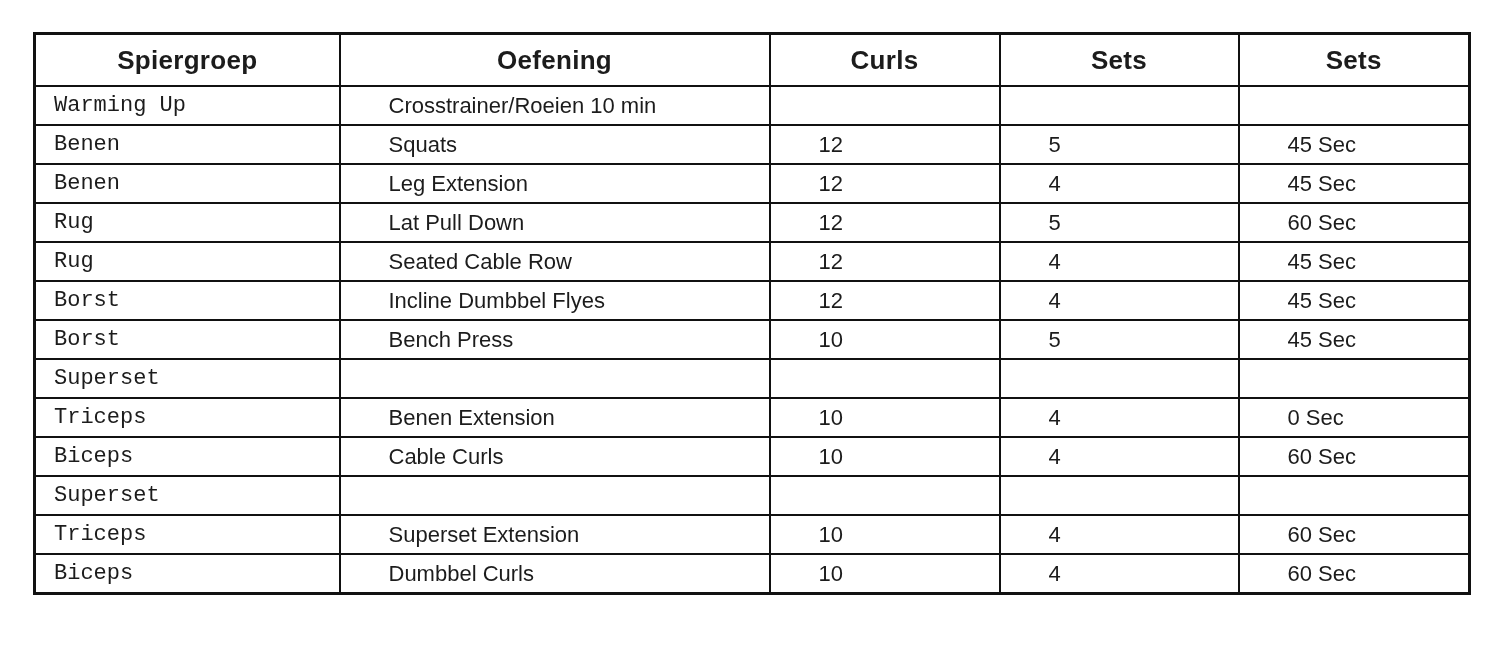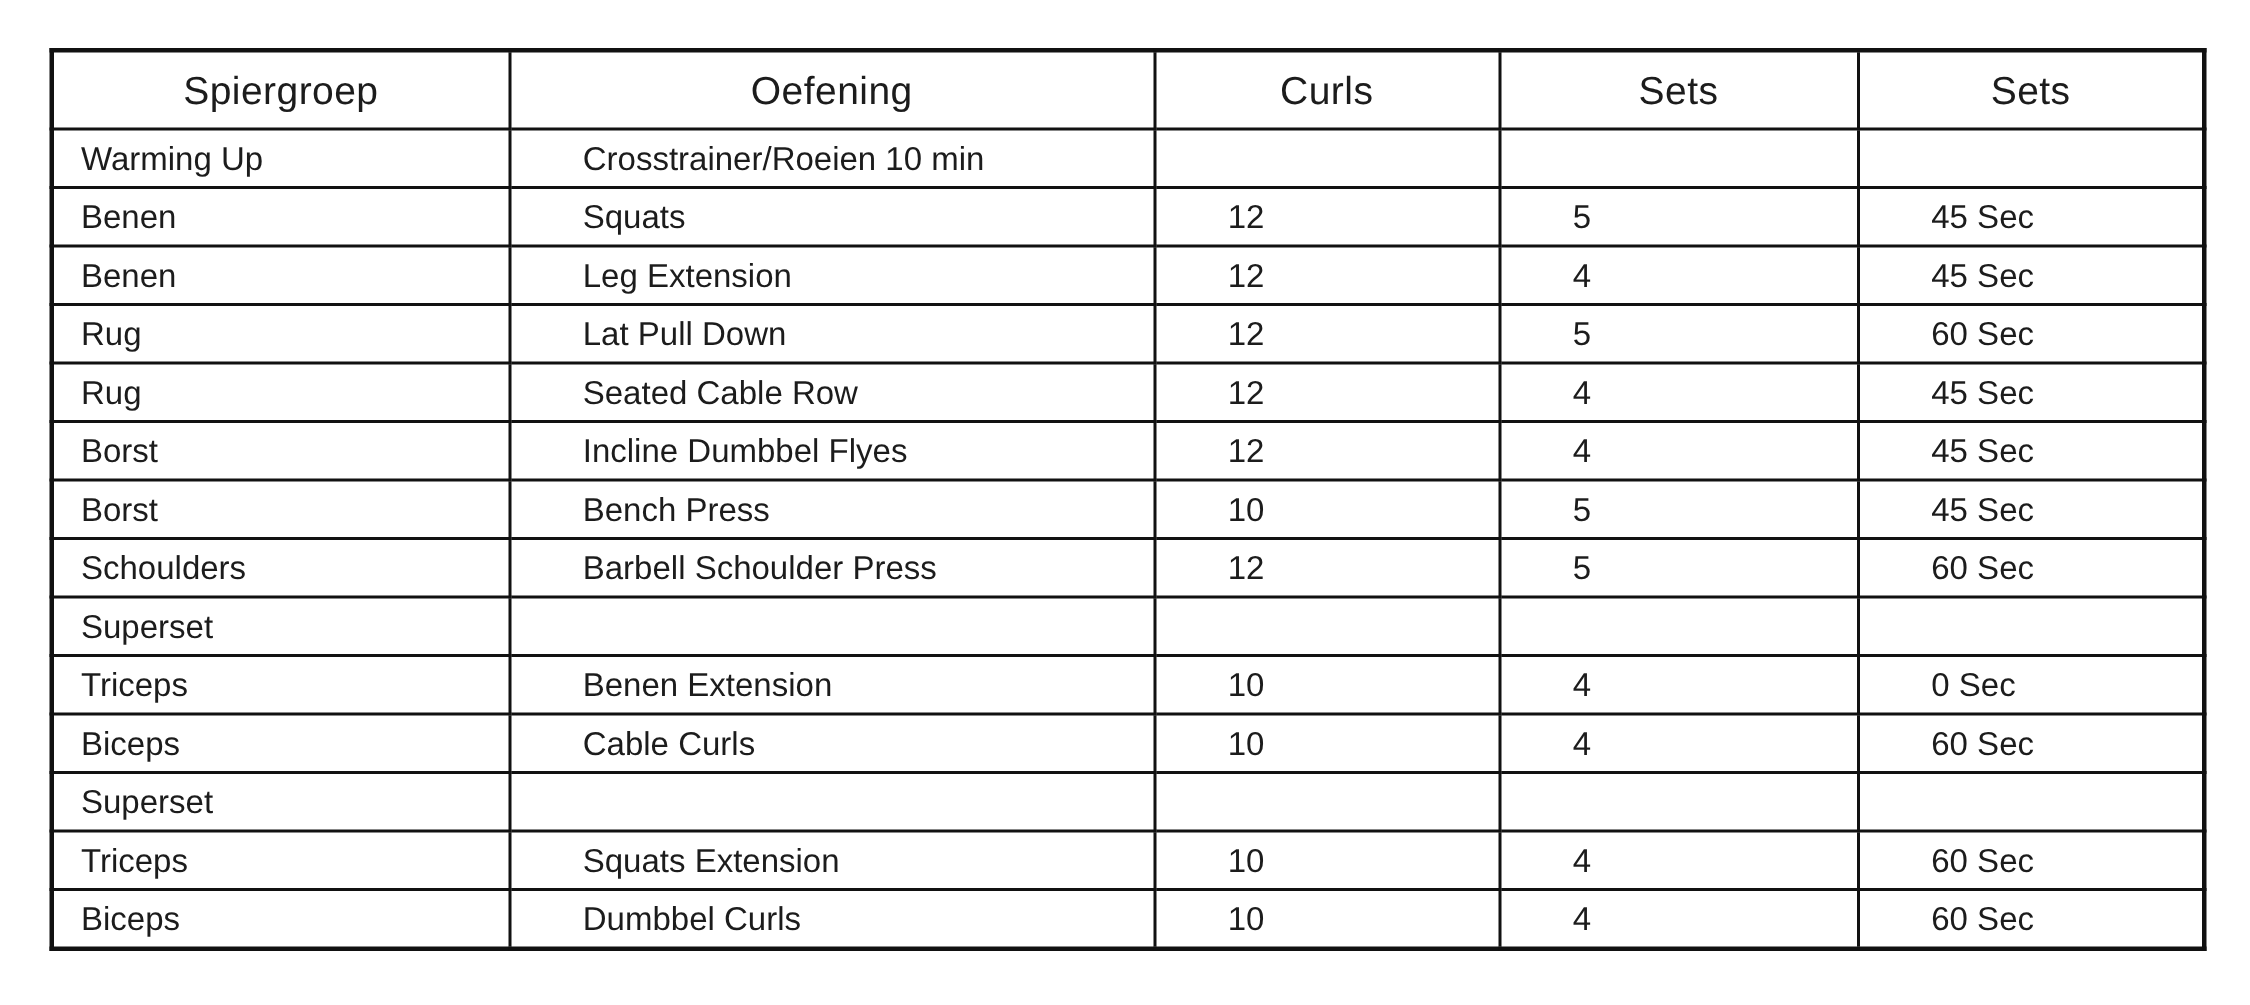--- a/index.html
+++ b/index.html
@@ -28,40 +28,41 @@
   .workout-table th,
   .workout-table td {
     border: 2px solid var(--border-color, #111111);
   }
   .workout-table {
     border-width: 3px;
   }
   .workout-table th {
     height: 50px;
     font-size: 26px;
-    font-weight: normal;
+    font-weight: bold;
     text-align: center;
     vertical-align: middle;
     letter-spacing: 0.3px;
     padding: 0;
     white-space: nowrap;
     overflow: hidden;
   }
   .workout-table td {
     height: 37px;
     font-size: 22px;
     font-weight: normal;
     text-align: left;
     vertical-align: middle;
     padding: 0 6px 0 48px;
     white-space: nowrap;
     overflow: hidden;
   }
   .workout-table td.col-0 {
     padding-left: 18px;
+    font-family: Liberation Mono, monospace;
   }
 </style>
 </head>
 <body style="background: rgb(255, 255, 255);">
 
 <table class="workout-table">
   <colgroup>
     <col style="width:305px">
     <col style="width:430px">
     <col style="width:230px">
@@ -121,27 +122,20 @@
         <td class="col-4">45 Sec</td>
       </tr>
       <tr>
         <td class="col-0">Borst</td>
         <td class="col-1">Bench Press</td>
         <td class="col-2">10</td>
         <td class="col-3">5</td>
         <td class="col-4">45 Sec</td>
       </tr>
       <tr>
-        <td class="col-0">Schoulders</td>
-        <td class="col-1">Barbell Schoulder Press</td>
-        <td class="col-2">12</td>
-        <td class="col-3">5</td>
-        <td class="col-4">60 Sec</td>
-      </tr>
-      <tr>
         <td class="col-0">Superset</td>
         <td class="col-1"></td>
         <td class="col-2"></td>
         <td class="col-3"></td>
         <td class="col-4"></td>
       </tr>
       <tr>
         <td class="col-0">Triceps</td>
         <td class="col-1">Benen Extension</td>
         <td class="col-2">10</td>
@@ -157,21 +151,21 @@
       </tr>
       <tr>
         <td class="col-0">Superset</td>
         <td class="col-1"></td>
         <td class="col-2"></td>
         <td class="col-3"></td>
         <td class="col-4"></td>
       </tr>
       <tr>
         <td class="col-0">Triceps</td>
-        <td class="col-1">Squats Extension</td>
+        <td class="col-1">Superset Extension</td>
         <td class="col-2">10</td>
         <td class="col-3">4</td>
         <td class="col-4">60 Sec</td>
       </tr>
       <tr>
         <td class="col-0">Biceps</td>
         <td class="col-1">Dumbbel Curls</td>
         <td class="col-2">10</td>
         <td class="col-3">4</td>
         <td class="col-4">60 Sec</td>

